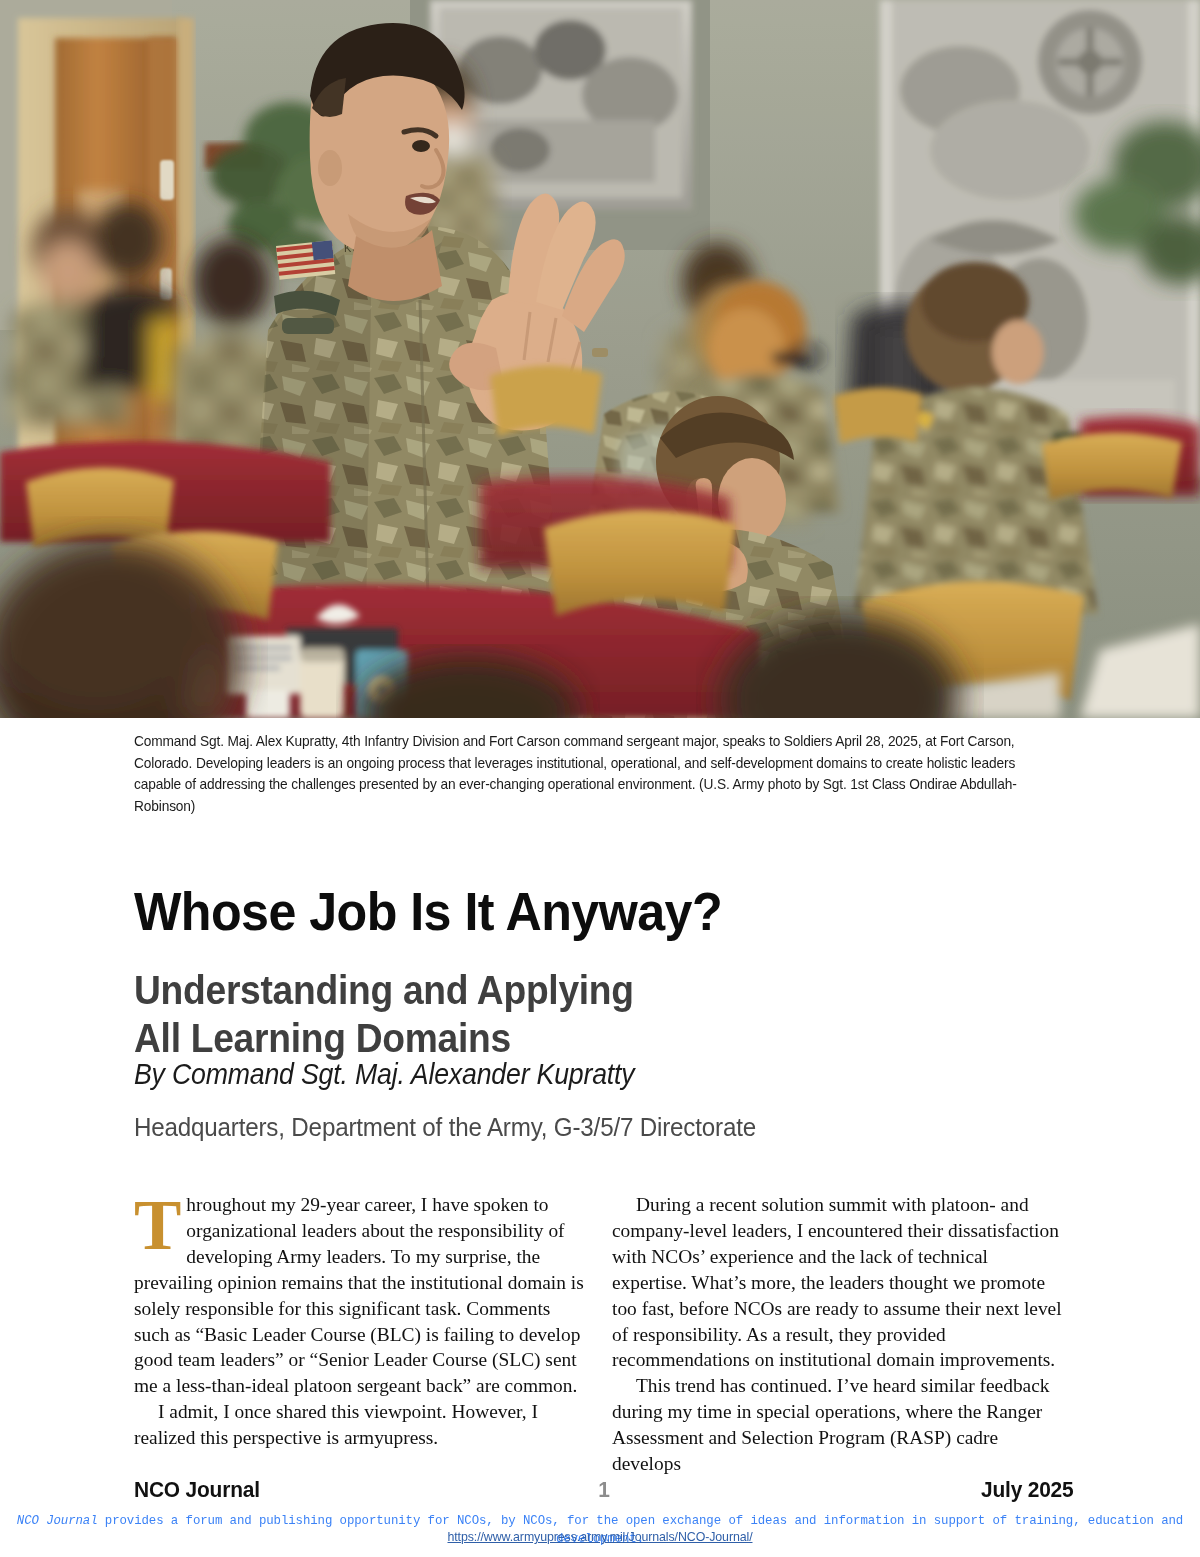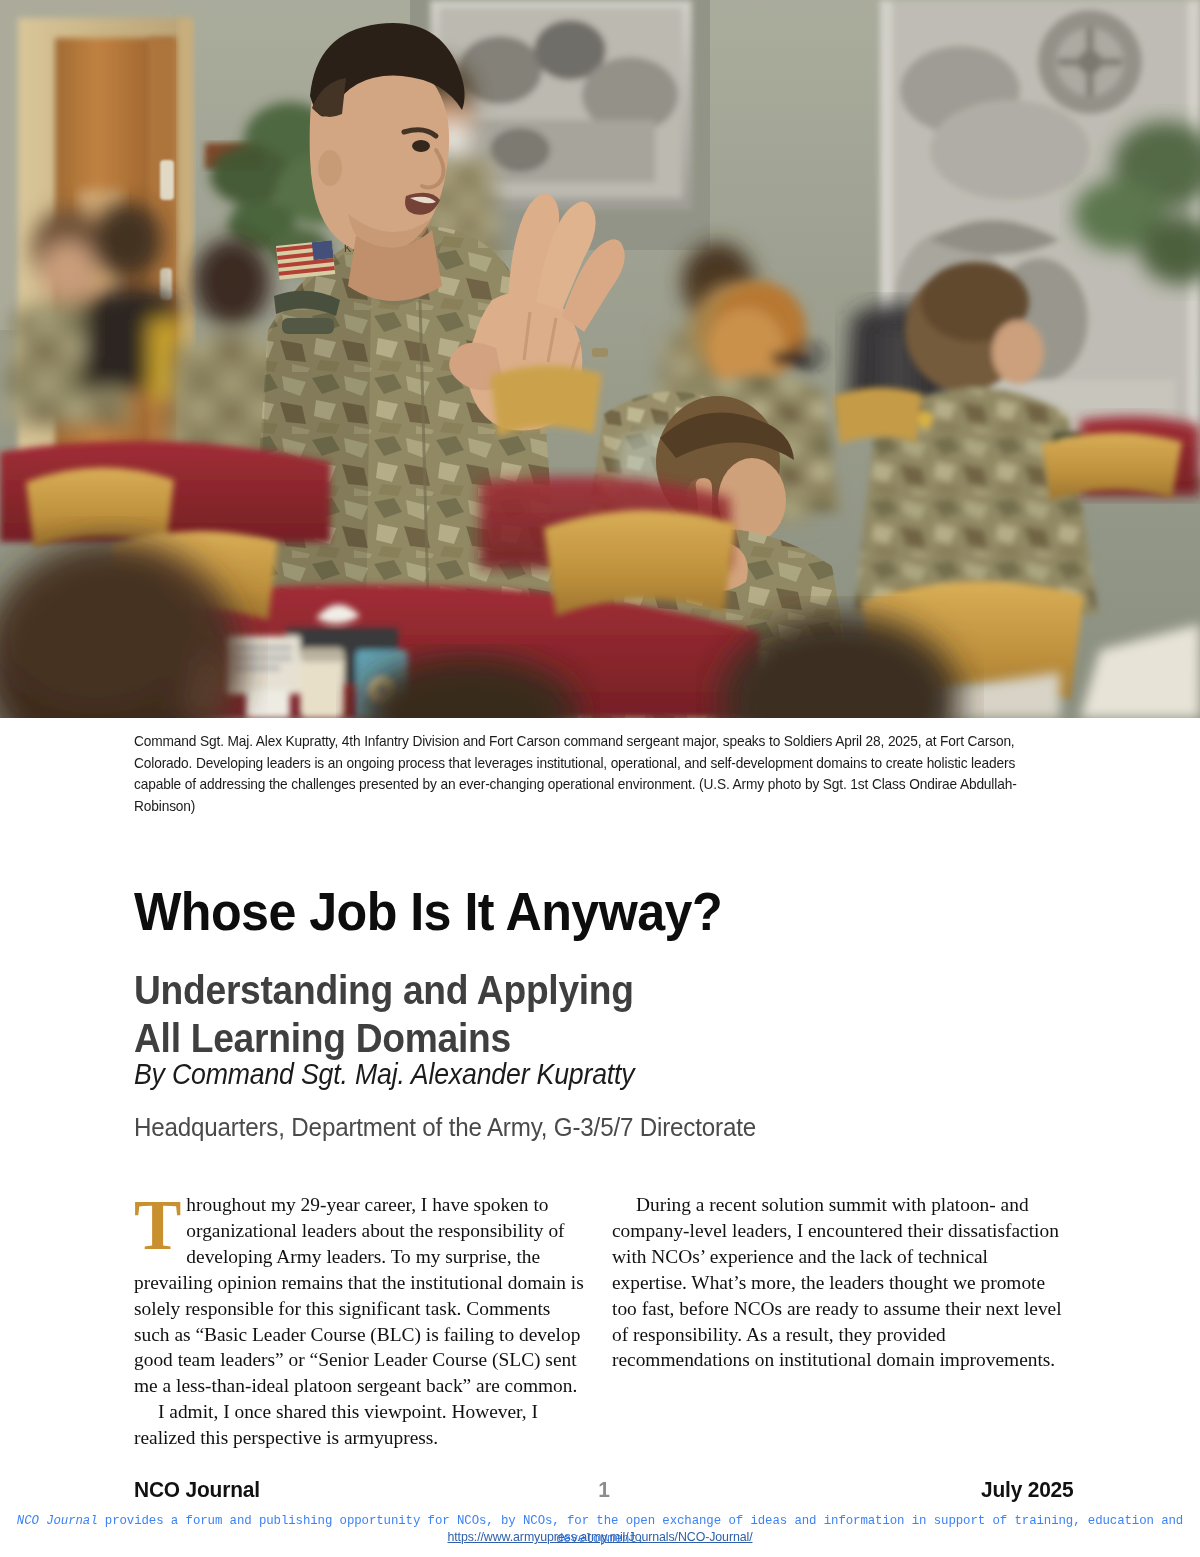--- a/index.html
+++ b/index.html
@@ -538,20 +538,21 @@
   <div class="byline">By Command Sgt. Maj. Alexander Kupratty</div>
   <div class="affiliation">Headquarters, Department of the Army, G-3/5/7 Directorate</div>
 
   <div class="cols">
     <div class="col col-left">
       <p><span class="dropcap">T</span><span>hroughout my 29-year career, I have spoken to organizational leaders about the responsibility of developing Army leaders. To my surprise, the prevailing opinion remains that the institutional domain is solely responsible for this significant task. Comments such as “Basic Leader Course (BLC) is failing to develop good team leaders” or “Senior Leader Course (SLC) sent me a less-than-ideal platoon sergeant back” are common.</span></p>
       <p class="indent">I admit, I once shared this viewpoint. However, I realized this perspective is armyupress.</p>
     </div>
     <div class="col col-right">
       <p class="indent">During a recent solution summit with platoon- and company-level leaders, I encountered their dissatisfaction with NCOs’ experience and the lack of technical expertise. What’s more, the leaders thought we promote too fast, before NCOs are ready to assume their next level of responsibility. As a result, they provided recommendations on institutional domain improvements.</p>
+      <p class="indent">This trend has continued. I’ve heard similar feedback during my time in special operations, where the Ranger Assessment and Selection Program (RASP) cadre develops</p>
     </div>
   </div>
 
   <div class="footer-row">
     <div class="foot-left">NCO Journal</div>
     <div class="foot-center">1</div>
     <div class="foot-right">July 2025</div>
   </div>
 
   <div class="footer-note"><span class="ital">NCO Journal</span><span> provides a forum and publishing opportunity for NCOs, by NCOs, for the open exchange of ideas and information in support of training, education and development.</span></div>

